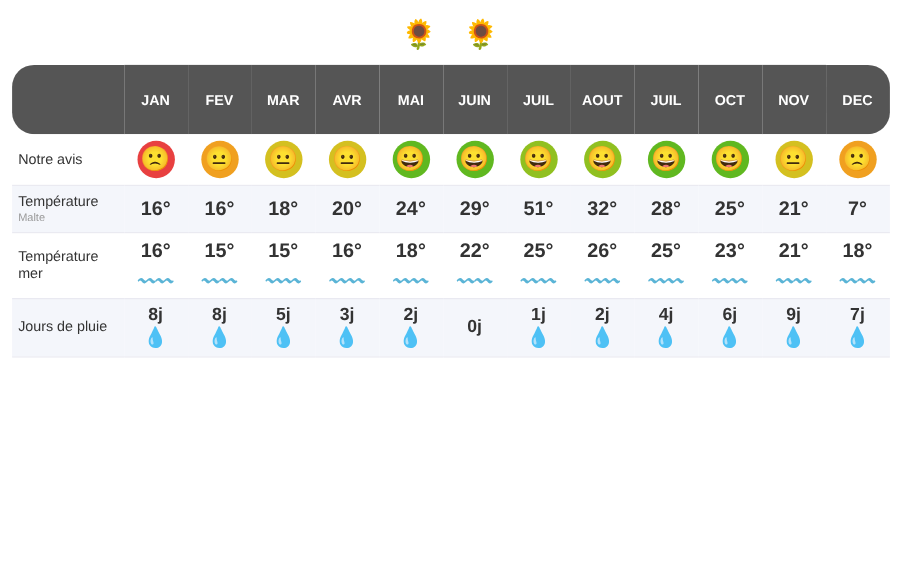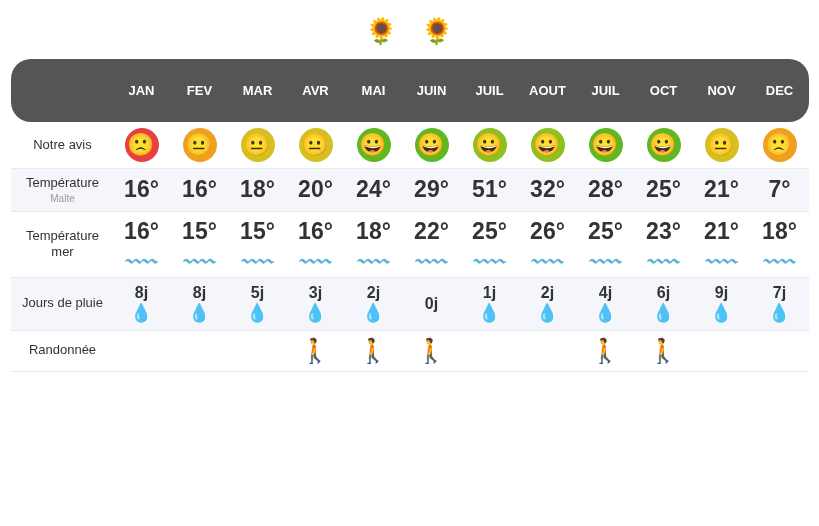--- a/index.html
+++ b/index.html
@@ -63,21 +63,21 @@
 
     tbody tr td {
       text-align: center;
       padding: 6px 4px;
       vertical-align: middle;
       border-bottom: 1px solid #e8e8f0;
       font-size: 13px;
       color: #333;
     }
     tbody tr td:first-child {
-      text-align: center;
+      text-align: left;
       padding-left: 6px;
       font-size: 13px;
       font-weight: normal;
       min-width: 80px;
       color: #333;
       margin-top: 22px;
     }
     tbody tr td.row-label {
       font-weight: normal;
       font-size: 13px;
@@ -100,21 +100,21 @@
       display: inline-block;
       width: 34px;
       height: 34px;
       border-radius: 50%;
       line-height: 34px;
       font-size: 22px;
       text-align: center;
     }
 
     .temp-val {
-      font-size: 23px;
+      font-size: 18px;
       font-weight: bold;
       color: #333;
     }
     .wave-icon {
       display: block;
       font-size: 16px;
       color: #5ab4d6;
       margin-top: 2px;
     }
     .rain-val {
@@ -230,29 +230,14 @@
         <td><span class="rain-val">3j</span><span class="rain-drop">💧</span></td>
         <td><span class="rain-val">2j</span><span class="rain-drop">💧</span></td>
         <td><span class="rain-val">0j</span></td>
         <td><span class="rain-val">1j</span><span class="rain-drop">💧</span></td>
         <td><span class="rain-val">2j</span><span class="rain-drop">💧</span></td>
         <td><span class="rain-val">4j</span><span class="rain-drop">💧</span></td>
         <td><span class="rain-val">6j</span><span class="rain-drop">💧</span></td>
         <td><span class="rain-val">9j</span><span class="rain-drop">💧</span></td>
         <td><span class="rain-val">7j</span><span class="rain-drop">💧</span></td>
       </tr>
-      <tr>
-        <td class="row-label">Randonnée</td>
-        <td></td>
-        <td></td>
-        <td></td>
-        <td><span class="hiking-icon">🚶</span></td>
-        <td><span class="hiking-icon">🚶</span></td>
-        <td><span class="hiking-icon">🚶</span></td>
-        <td></td>
-        <td></td>
-        <td><span class="hiking-icon">🚶</span></td>
-        <td><span class="hiking-icon">🚶</span></td>
-        <td></td>
-        <td></td>
-      </tr>
     </tbody>
 </table>
 
 </body></html>

